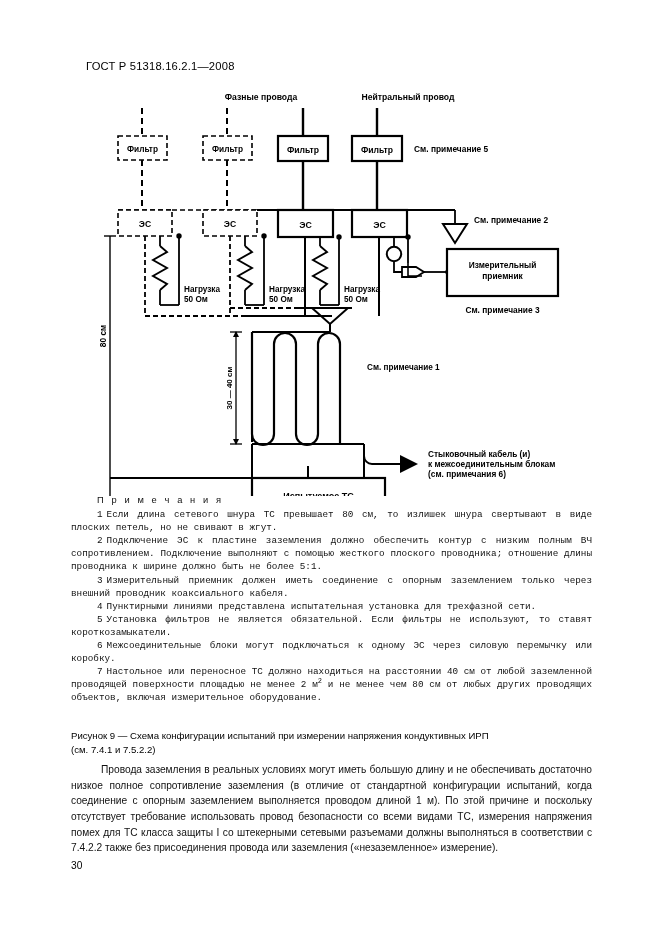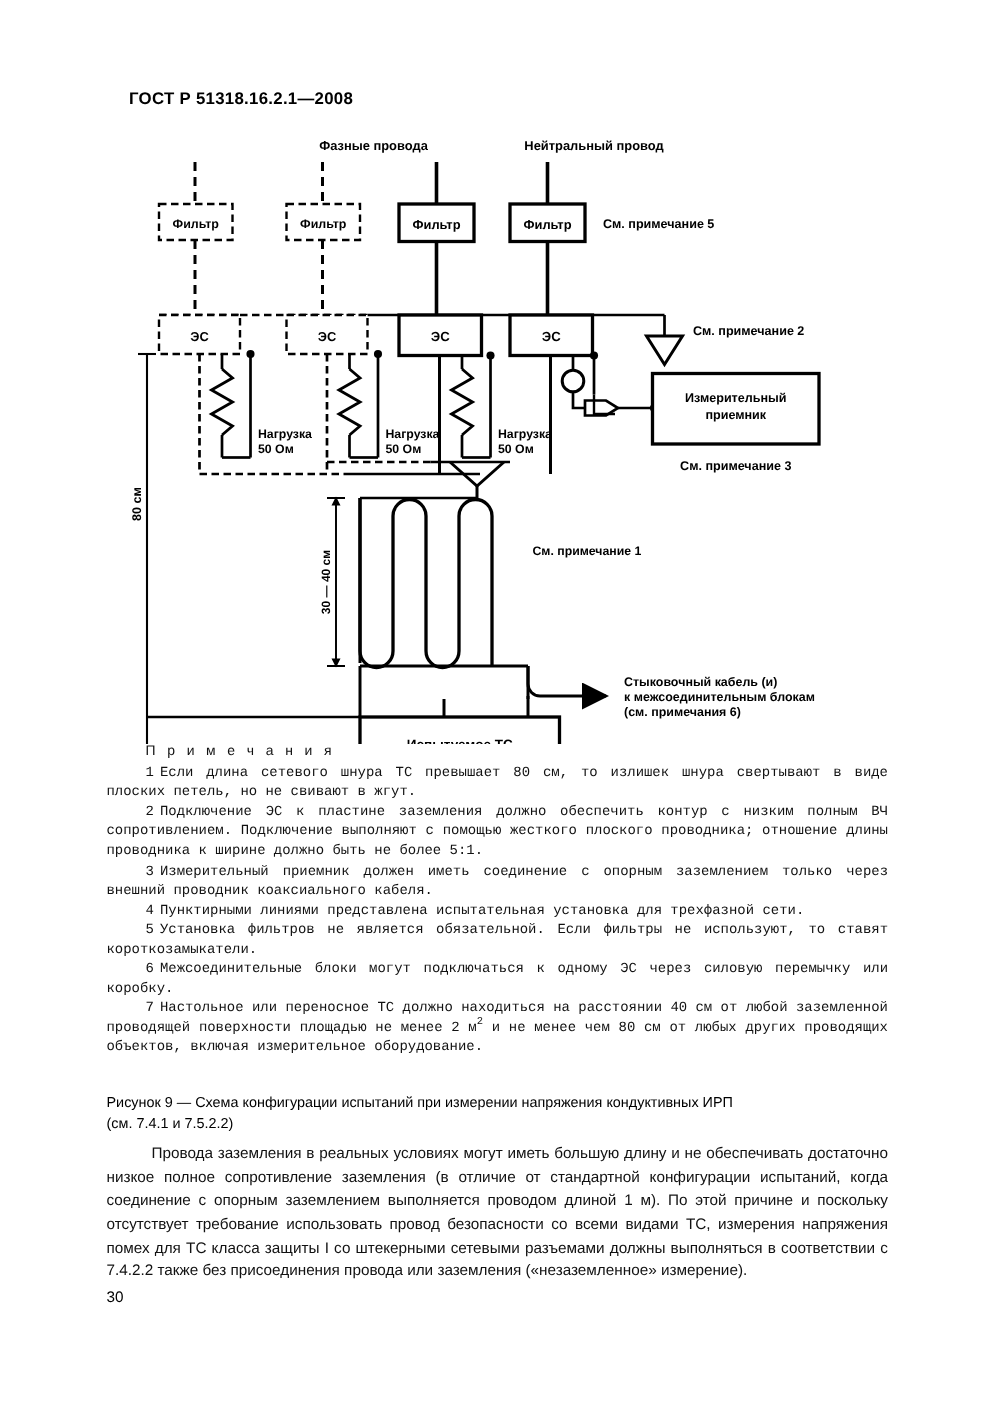--- a/index.html
+++ b/index.html
@@ -9,25 +9,25 @@
     font-family:"Liberation Sans", sans-serif;
     color:#000;
     position:relative;
     overflow:hidden;
   }
   .page{position:relative;width:661px;height:936px;}
 
   
   .runhead{
     position:absolute;left:71px;top:60px;
-    font-size:11.2px;font-weight:bold;letter-spacing:.2px;padding-left:15px;
-  }
-
-  
-  .figure{position:absolute;left:0;top:86px;width:640px;height:410px;}
+    font-size:11.2px;font-weight:normal;letter-spacing:.2px;padding-left:15px;
+  }
+
+  
+  .figure{position:absolute;left:12px;top:86px;width:640px;height:410px;}
   .fig svg{display:block;}
 
   
   .textblock{
     position:absolute;left:71px;top:494px;width:521px;
     font-size:9.3px;line-height:13.1px;color:#111;
   }
   .notes-title{
     margin:0 0 1px 26px;
     font-size:9.3px;letter-spacing:2.6px;

